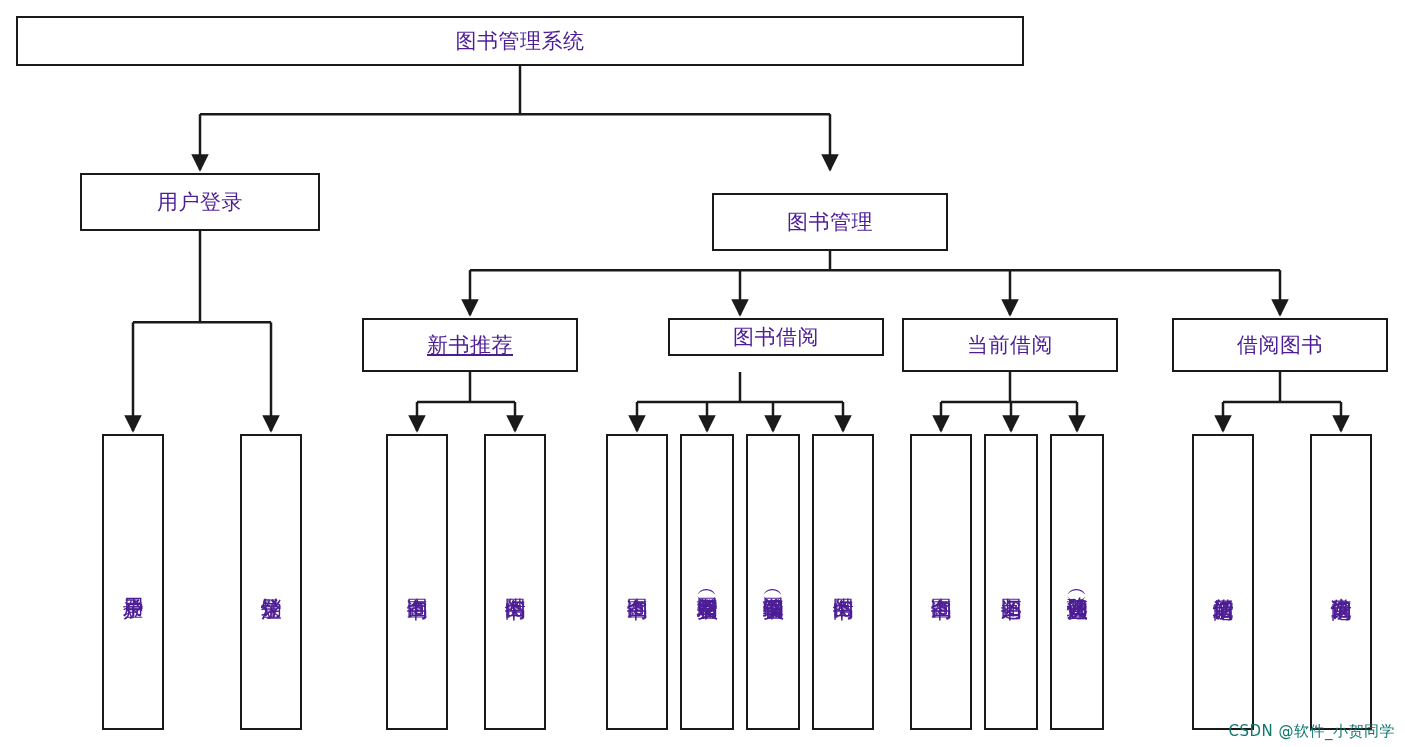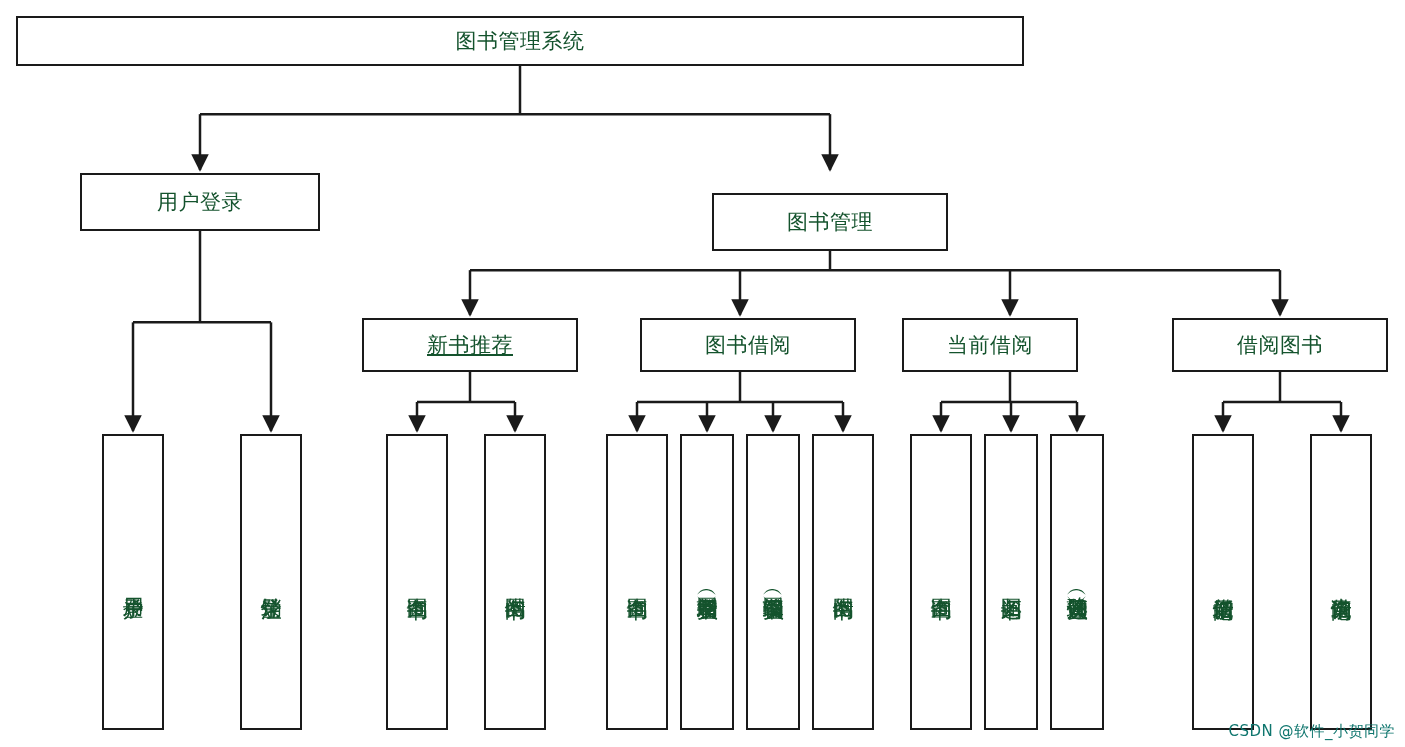--- a/index.html
+++ b/index.html
@@ -19,21 +19,21 @@
   }
   .node {
     position: absolute;
     box-sizing: border-box;
     border: 2px solid #1a1a1a;
     background: #ffffff;
     display: flex;
     align-items: center;
     justify-content: center;
     text-align: center;
-    color: #14532d;
+    color: #4c1d95;
     font-size: 21px;
     line-height: 1.18;
     letter-spacing: 0.5px;
   }
   .node.vert {
     writing-mode: vertical-rl;
     text-orientation: upright;
     font-size: 21px;
     line-height: 1.25;
     padding: 6px 0;
@@ -112,24 +112,24 @@
       </div>
       <div class="node" style="left: 80px; top: 173px; width: 240px; height: 58px;">
         <span>用户登录</span>
       </div>
       <div class="node" style="left: 712px; top: 173px; width: 236px; height: 58px; margin-top: 20px;">
         <span>图书管理</span>
       </div>
       <div class="node" style="left: 362px; top: 318px; width: 216px; height: 54px; text-decoration: underline;">
         <span>新书推荐</span>
       </div>
-      <div class="node" style="left: 640px; top: 318px; width: 216px; height: 54px;">
+      <div class="node" style="left: 668px; top: 318px; width: 216px; height: 38px;">
         <span>图书借阅</span>
       </div>
-      <div class="node" style="left: 902px; top: 318px; width: 176px; height: 54px;">
+      <div class="node" style="left: 902px; top: 318px; width: 216px; height: 54px;">
         <span>当前借阅</span>
       </div>
       <div class="node" style="left: 1172px; top: 318px; width: 216px; height: 54px;">
         <span>借阅图书</span>
       </div>
       <div class="node vert" style="left: 102px; top: 434px; width: 62px; height: 296px;">
         <span>用户登录</span>
       </div>
       <div class="node vert" style="left: 240px; top: 434px; width: 62px; height: 296px;">
         <span>注销登录</span>

